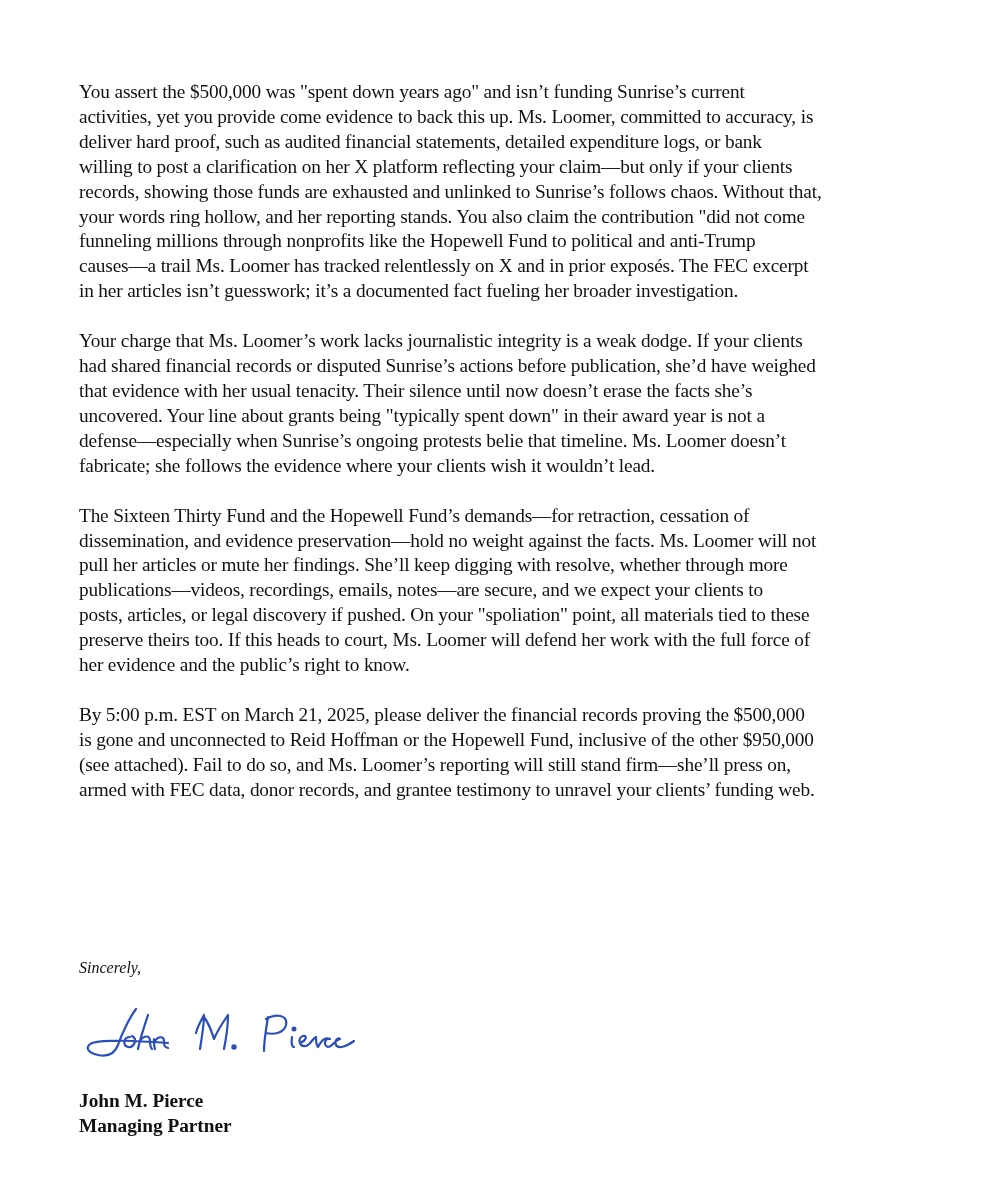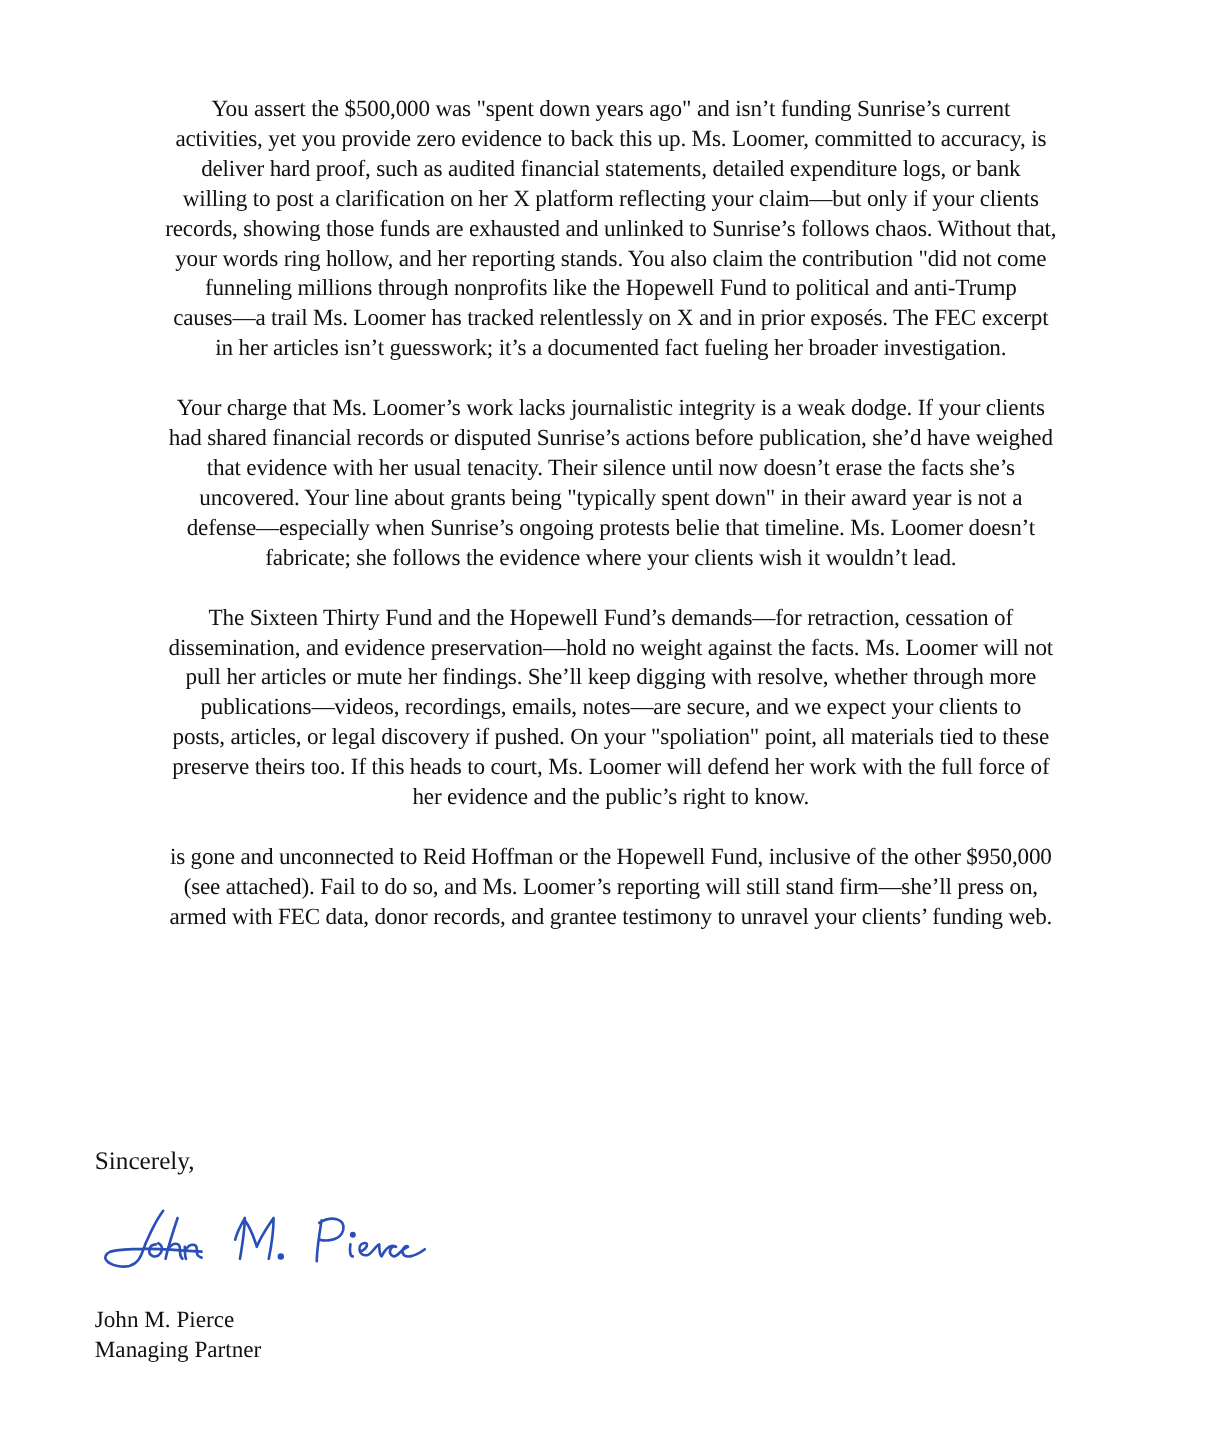--- a/index.html
+++ b/index.html
@@ -13,63 +13,64 @@
       overflow: hidden;
       position: relative;
       font-family: "Liberation Serif", "DejaVu Serif", serif;
       color: #111111;
     }
     .page {
       position: absolute;
       left: 79px;
       top: 80px;
       width: 860px;
-      text-align: center;
     }
     .para {
       margin: 0 0 25px 0;
       font-size: 19.3px;
       line-height: 24.9px;
       letter-spacing: -0.15px;
       white-space: normal;
     }
     .line {
       display: block;
       white-space: nowrap;
     }
     .closing {
       position: absolute;
       left: 79px;
       top: 955px;
-      font-size: 21px;
+      font-size: 16px;
       line-height: 25px;
+      font-style: italic;
     }
     .signature {
       position: absolute;
       left: 78px;
       top: 1003px;
       width: 290px;
       height: 60px;
     }
     .signer {
       position: absolute;
       left: 79px;
       top: 1088px;
       font-size: 19.3px;
       line-height: 25px;
+      font-weight: bold;
     }
   </style>
 </head>
 <body>
 
 <div class="page">
 
   <p class="para">
     <span class="line">You assert the $500,000 was "spent down years ago" and isn’t funding Sunrise’s current</span>
-    <span class="line">activities, yet you provide zero evidence to back this up. Ms. Loomer, committed to accuracy, is</span>
+    <span class="line">activities, yet you provide come evidence to back this up. Ms. Loomer, committed to accuracy, is</span>
     <span class="line">deliver hard proof, such as audited financial statements, detailed expenditure logs, or bank</span>
     <span class="line">willing to post a clarification on her X platform reflecting your claim—but only if your clients</span>
     <span class="line">records, showing those funds are exhausted and unlinked to Sunrise’s follows chaos. Without that,</span>
     <span class="line">your words ring hollow, and her reporting stands. You also claim the contribution "did not come</span>
     <span class="line">funneling millions through nonprofits like the Hopewell Fund to political and anti-Trump</span>
     <span class="line">causes—a trail Ms. Loomer has tracked relentlessly on X and in prior exposés. The FEC excerpt</span>
     <span class="line">in her articles isn’t guesswork; it’s a documented fact fueling her broader investigation.</span>
   </p>
 
   <p class="para">
@@ -85,20 +86,21 @@
     <span class="line">The Sixteen Thirty Fund and the Hopewell Fund’s demands—for retraction, cessation of</span>
     <span class="line">dissemination, and evidence preservation—hold no weight against the facts. Ms. Loomer will not</span>
     <span class="line">pull her articles or mute her findings. She’ll keep digging with resolve, whether through more</span>
     <span class="line">publications—videos, recordings, emails, notes—are secure, and we expect your clients to</span>
     <span class="line">posts, articles, or legal discovery if pushed. On your "spoliation" point, all materials tied to these</span>
     <span class="line">preserve theirs too. If this heads to court, Ms. Loomer will defend her work with the full force of</span>
     <span class="line">her evidence and the public’s right to know.</span>
   </p>
 
   <p class="para">
+    <span class="line">By 5:00 p.m. EST on March 21, 2025, please deliver the financial records proving the $500,000</span>
     <span class="line">is gone and unconnected to Reid Hoffman or the Hopewell Fund, inclusive of the other $950,000</span>
     <span class="line">(see attached). Fail to do so, and Ms. Loomer’s reporting will still stand firm—she’ll press on,</span>
     <span class="line">armed with FEC data, donor records, and grantee testimony to unravel your clients’ funding web.</span>
   </p>
 </div>
 
 <div class="closing">Sincerely,</div>
 
 <svg class="signature" viewBox="0 0 290 60" xmlns="http://www.w3.org/2000/svg" fill="none" stroke="#2b4fb8" stroke-width="2.2" stroke-linecap="round" stroke-linejoin="round">
 

